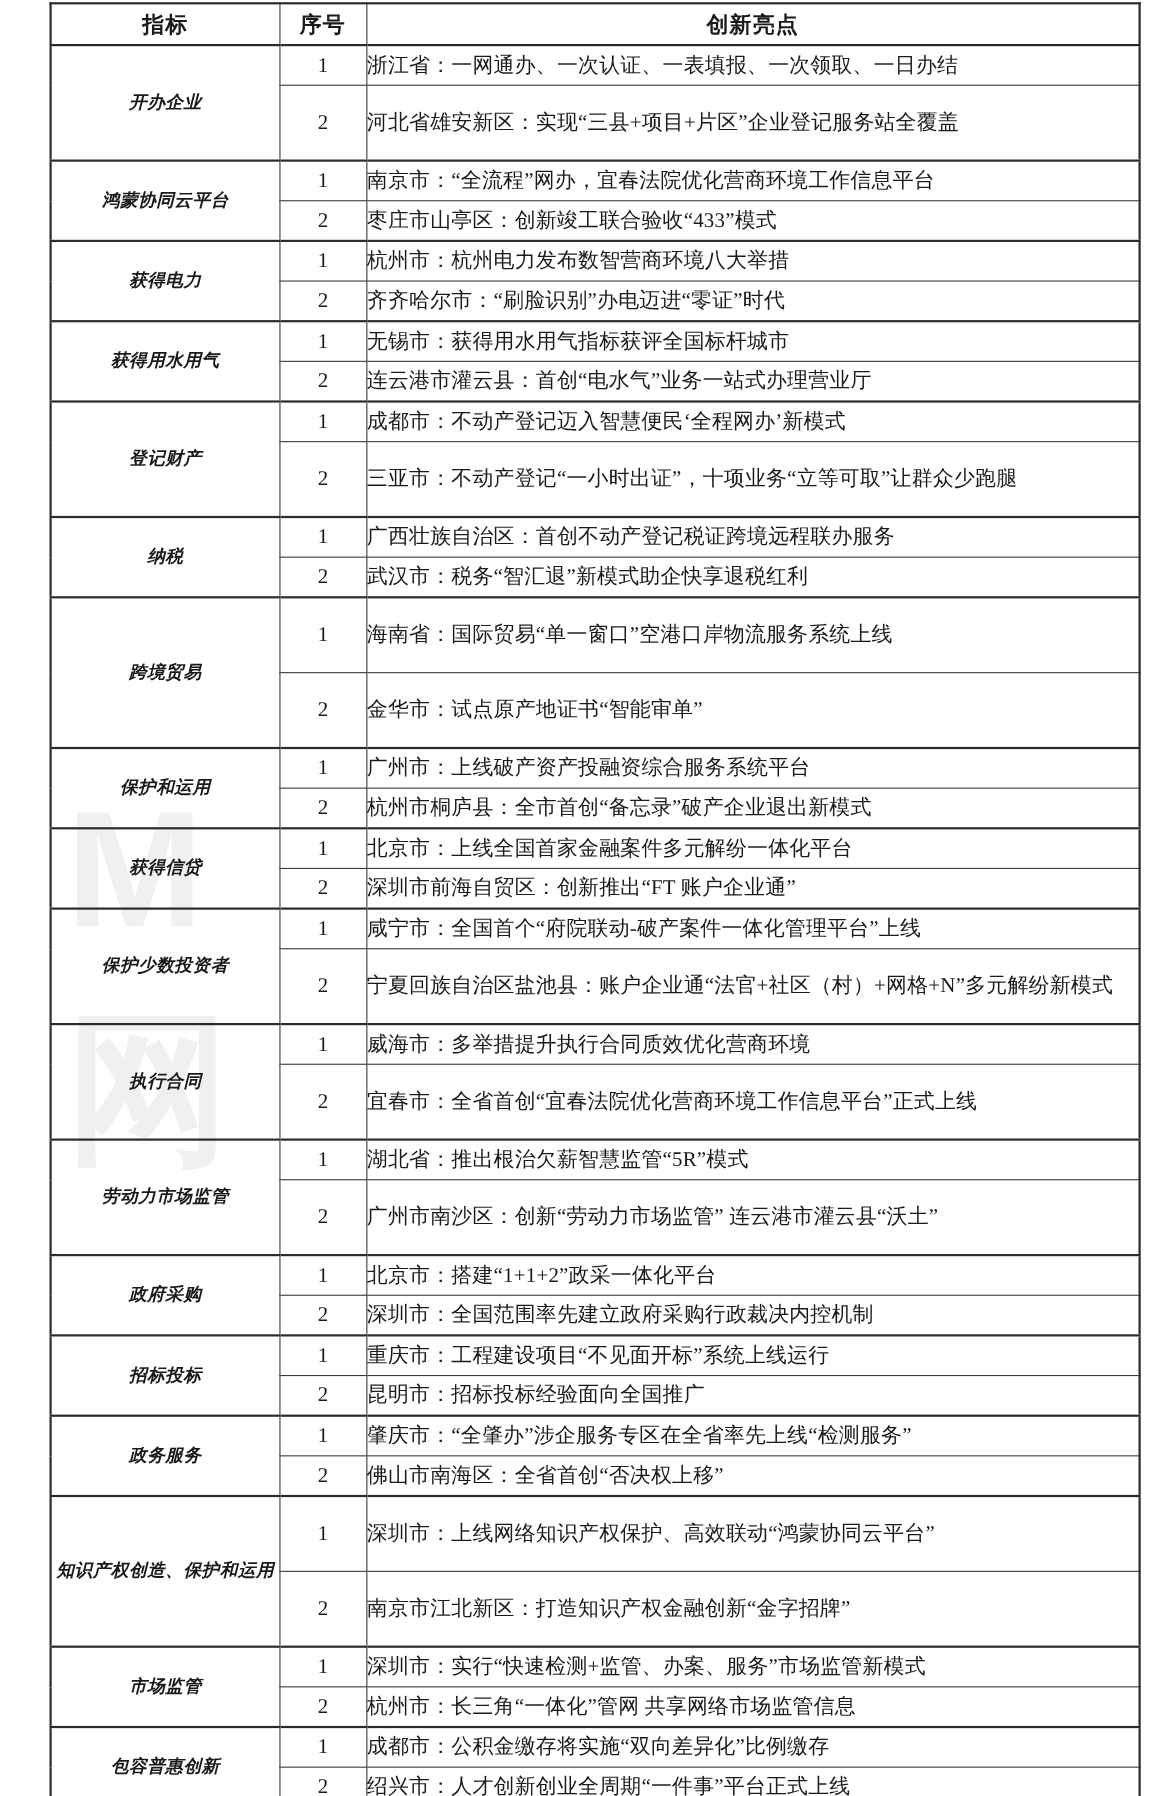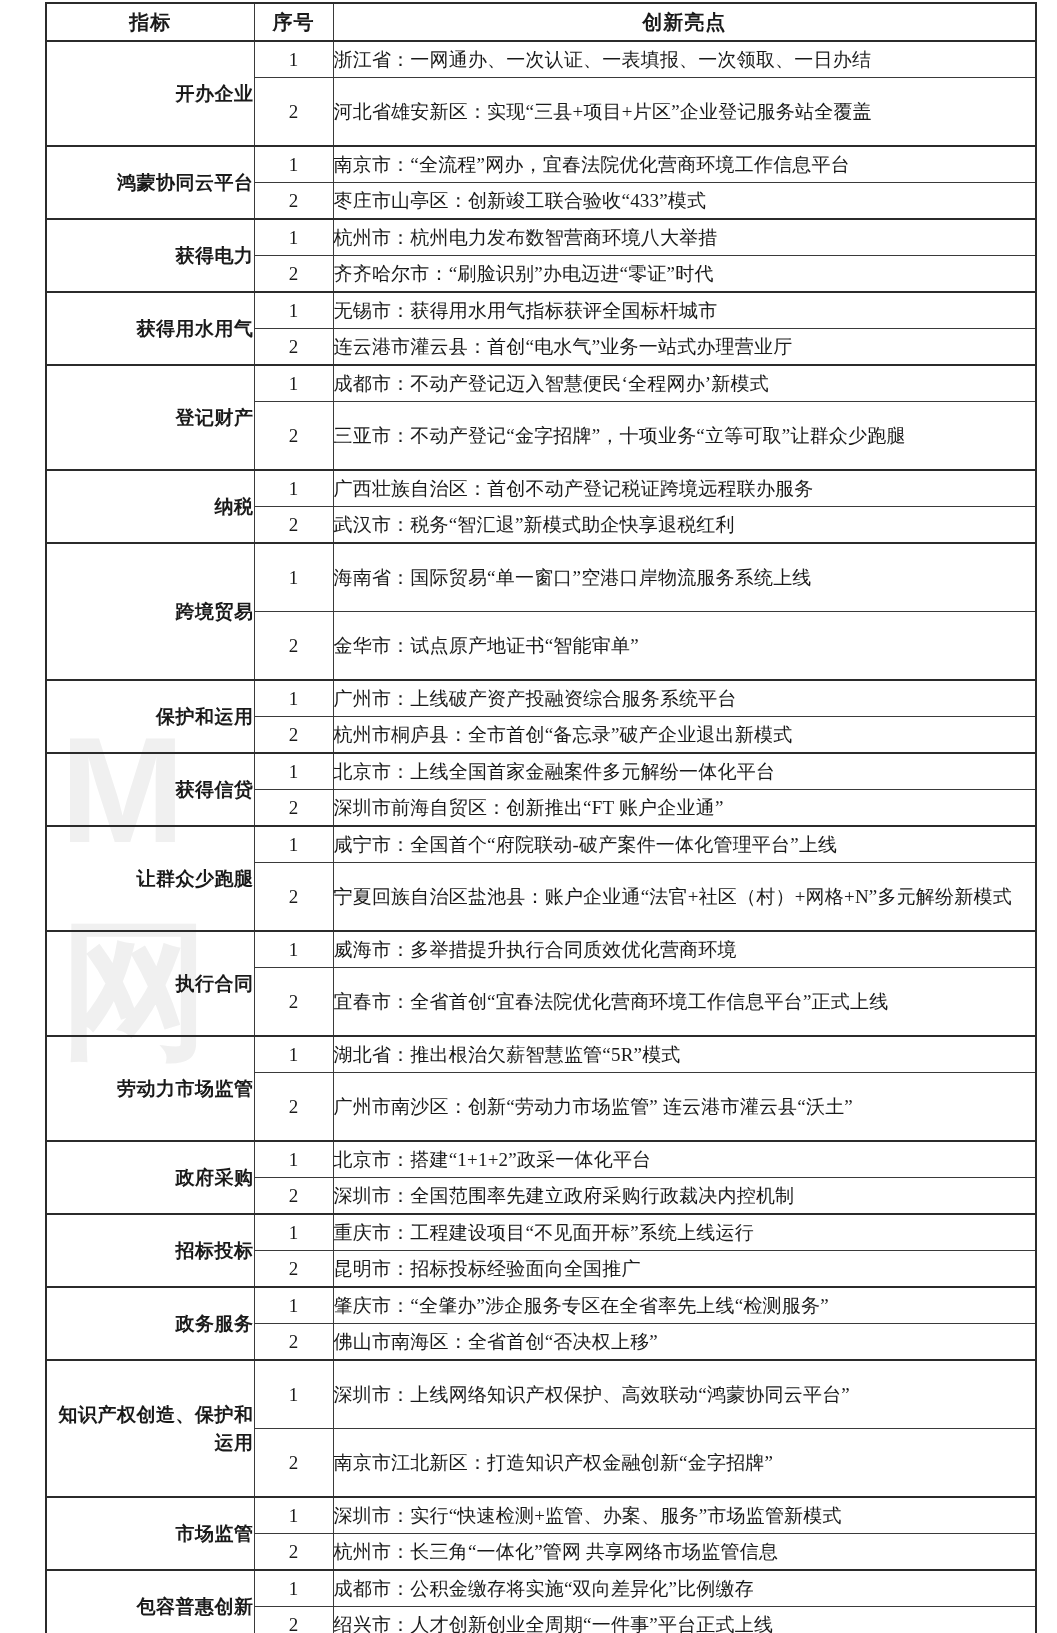--- a/index.html
+++ b/index.html
@@ -72,26 +72,27 @@
   th.head-cell {
     text-align: center;
     font-weight: 700;
     font-size: 20px;
     height: 36px;
     letter-spacing: 1px;
     margin-top: 18px;
   }
 
   td.indicator-cell {
-    text-align: right;
+    text-align: center;
     font-weight: 700;
-    font-size: 19px;
+    font-size: 16px;
     line-height: 1.45;
     padding: 2px 6px;
     letter-spacing: 0.5px;
+    font-style: italic;
   }
 
   td.seq-cell {
     text-align: center;
     font-size: 19px;
     font-weight: 400;
     font-family: "Liberation Serif", serif;
   }
 
   td.highlight-cell {
@@ -168,21 +169,21 @@
           <td class="seq-cell">2</td>
           <td class="highlight-cell">连云港市灌云县：首创“电水气”业务一站式办理营业厅</td>
         </tr>
         <tr class="r1 group-start">
           <td class="indicator-cell" rowspan="2">登记财产</td>
           <td class="seq-cell">1</td>
           <td class="highlight-cell">成都市：不动产登记迈入智慧便民‘全程网办’新模式</td>
         </tr>
         <tr class="r2">
           <td class="seq-cell">2</td>
-          <td class="highlight-cell">三亚市：不动产登记“金字招牌”，十项业务“立等可取”让群众少跑腿</td>
+          <td class="highlight-cell">三亚市：不动产登记“一小时出证”，十项业务“立等可取”让群众少跑腿</td>
         </tr>
         <tr class="r1 group-start">
           <td class="indicator-cell" rowspan="2">纳税</td>
           <td class="seq-cell">1</td>
           <td class="highlight-cell">广西壮族自治区：首创不动产登记税证跨境远程联办服务</td>
         </tr>
         <tr class="r1">
           <td class="seq-cell">2</td>
           <td class="highlight-cell">武汉市：税务“智汇退”新模式助企快享退税红利</td>
         </tr>
@@ -207,21 +208,21 @@
         <tr class="r1 group-start">
           <td class="indicator-cell" rowspan="2">获得信贷</td>
           <td class="seq-cell">1</td>
           <td class="highlight-cell">北京市：上线全国首家金融案件多元解纷一体化平台</td>
         </tr>
         <tr class="r1">
           <td class="seq-cell">2</td>
           <td class="highlight-cell">深圳市前海自贸区：创新推出“FT 账户企业通”</td>
         </tr>
         <tr class="r1 group-start">
-          <td class="indicator-cell" rowspan="2">让群众少跑腿</td>
+          <td class="indicator-cell" rowspan="2">保护少数投资者</td>
           <td class="seq-cell">1</td>
           <td class="highlight-cell">咸宁市：全国首个“府院联动-破产案件一体化管理平台”上线</td>
         </tr>
         <tr class="r2">
           <td class="seq-cell">2</td>
           <td class="highlight-cell">宁夏回族自治区盐池县：账户企业通“法官+社区（村）+网格+N”多元解纷新模式</td>
         </tr>
         <tr class="r1 group-start">
           <td class="indicator-cell" rowspan="2">执行合同</td>
           <td class="seq-cell">1</td>

